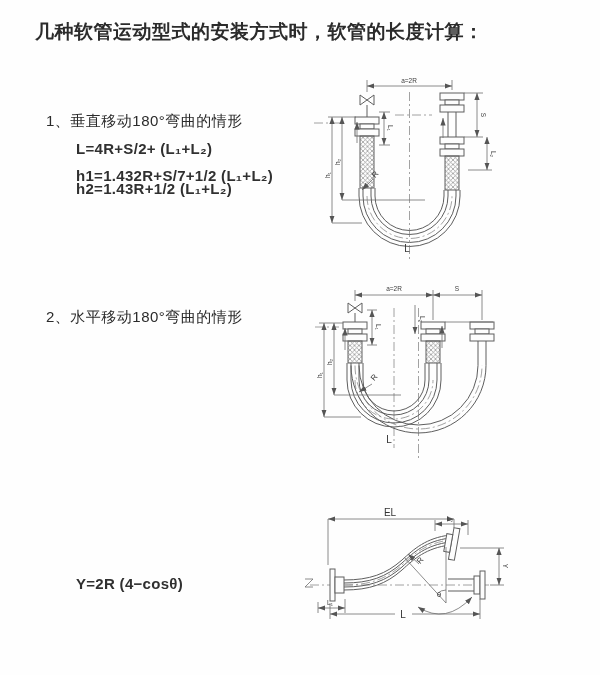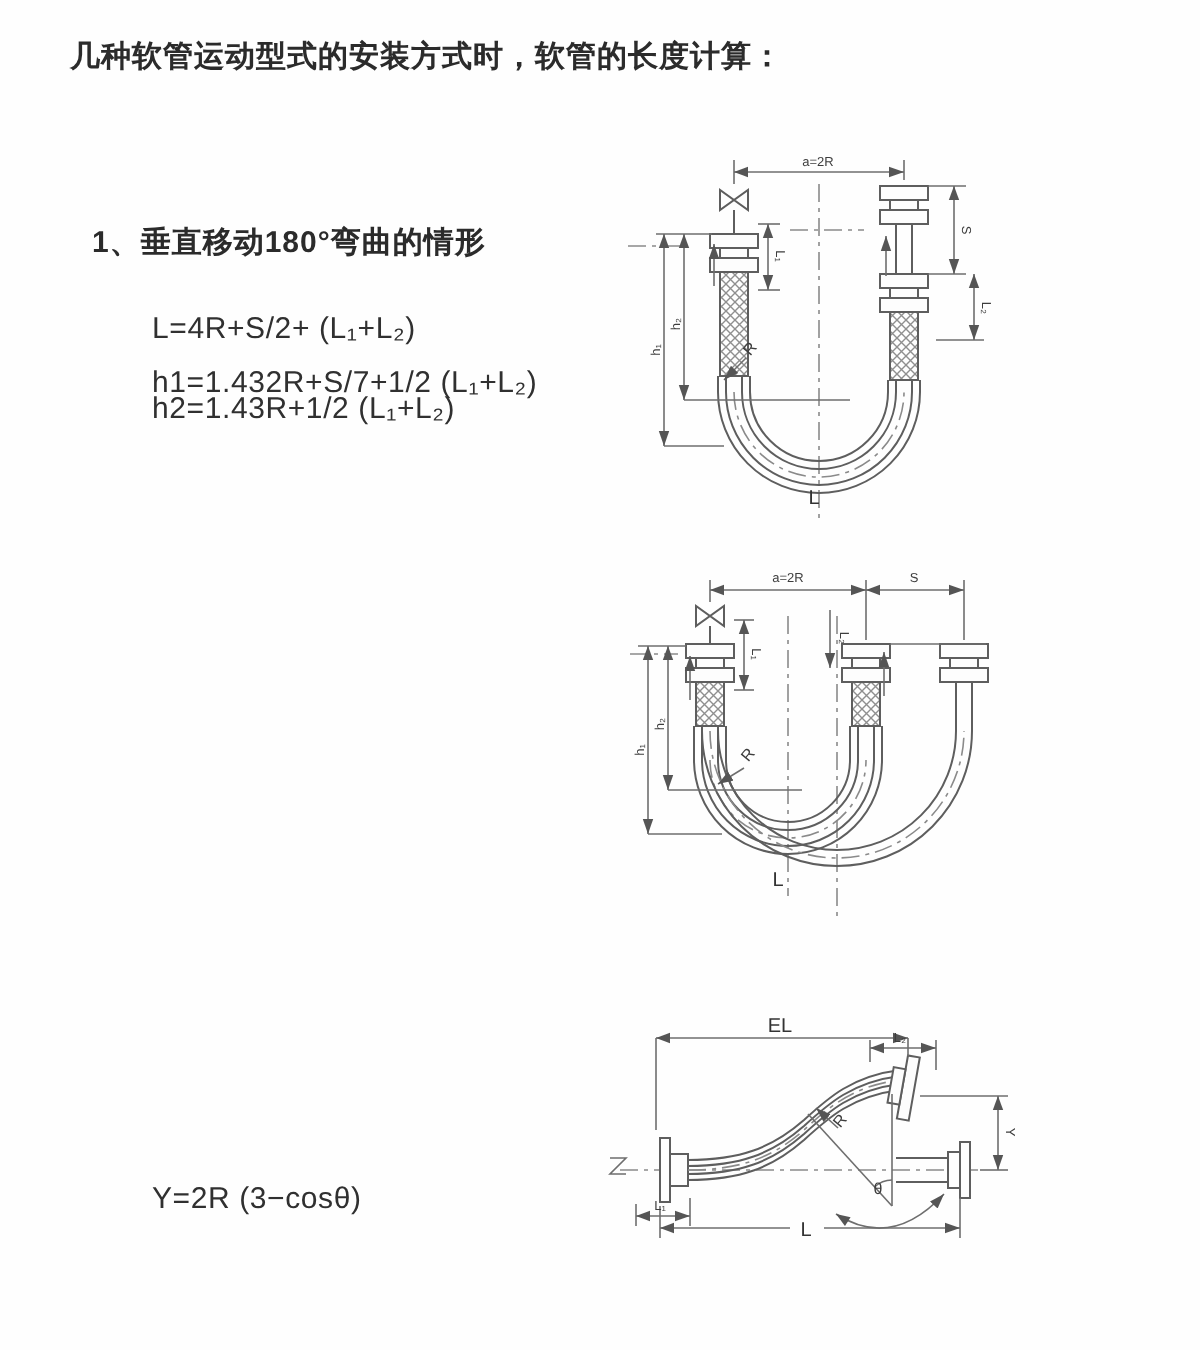--- a/index.html
+++ b/index.html
@@ -1,23 +1,23 @@
 <!DOCTYPE html>
 <html><head>
 <meta charset="utf-8">
 <style>
   html,body{margin:0;padding:0;background:#e9e9e9;}
   .page{
     position:relative;width:600px;height:675px;background:#fefefe;
     font-family:"Liberation Sans","DejaVu Sans",sans-serif;color:#2b2b2b;
     overflow:hidden;margin:0;
   }
-  .title{position:absolute;left:35px;top:19px;font-size:15px;font-weight:700;letter-spacing:.5px;}
-  .sec-heading{position:absolute;left:46px;font-size:15px;font-weight:700;letter-spacing:.5px;}
-  .formula{position:absolute;left:76px;font-size:15px;font-weight:400;color:#303030;letter-spacing:.3px;margin-top:16px;}
+  .title{position:absolute;left:35px;top:19px;font-size:19px;font-weight:700;letter-spacing:.5px;}
+  .sec-heading{position:absolute;left:46px;font-size:15px;font-weight:400;letter-spacing:.5px;}
+  .formula{position:absolute;left:76px;font-size:15px;font-weight:700;color:#303030;letter-spacing:.3px;}
   svg{position:absolute;overflow:visible;}
   .ol{stroke:#5e5e5e;stroke-width:1;fill:none;}
   .dl{stroke:#6e6e6e;stroke-width:.8;fill:none;}
   .cl{stroke:#8a8a8a;stroke-width:.8;fill:none;stroke-dasharray:9 3 2 3;}
   .fr{fill:#fdfdfd;stroke:#5e5e5e;stroke-width:1;}
   .br{stroke:#5e5e5e;stroke-width:1;}
   text.dim{font-size:6.5px;fill:#3d3d3d;}
   text.mid{font-size:8px;fill:#3d3d3d;}
   text.big{font-size:10px;fill:#333;}
 </style>
@@ -26,22 +26,23 @@
 
 <div class="page">
 
   <div class="title">几种软管运动型式的安装方式时，软管的长度计算：</div>
 
   <div class="sec-heading" style="top:112px">1、垂直移动180°弯曲的情形</div>
   <div class="formula" style="top:140px">L=4R+S/2+ (L₁+L₂)</div>
   <div class="formula" style="top:167px">h1=1.432R+S/7+1/2 (L₁+L₂)</div>
   <div class="formula" style="top:180px">h2=1.43R+1/2 (L₁+L₂)</div>
 
-
-  <div class="formula" style="top:575px">Y=2R (3−cosθ)</div>
+  <div class="sec-heading" style="top:308px">2、水平移动180°弯曲的情形</div>
+
+  <div class="formula" style="top:575px">Y=2R (4−cosθ)</div>
 
   <svg style="left:300px;top:70px" width="300" height="200" viewBox="0 0 300 200">
     <defs>
       <pattern id="brA" width="4.5" height="4.5" patternUnits="userSpaceOnUse">
         <path d="M0,4.5 L4.5,0 M0,0 L4.5,4.5" stroke="#8f8f8f" stroke-width="0.7"></path>
       </pattern>
       <marker id="aeA" markerWidth="9" markerHeight="7" refX="7.5" refY="3" orient="auto" markerUnits="userSpaceOnUse">
         <path d="M0,0.4 L7.5,3 L0,5.6 z" fill="#555"></path>
       </marker>
       <marker id="asA" markerWidth="9" markerHeight="7" refX="0.5" refY="3" orient="auto" markerUnits="userSpaceOnUse">

